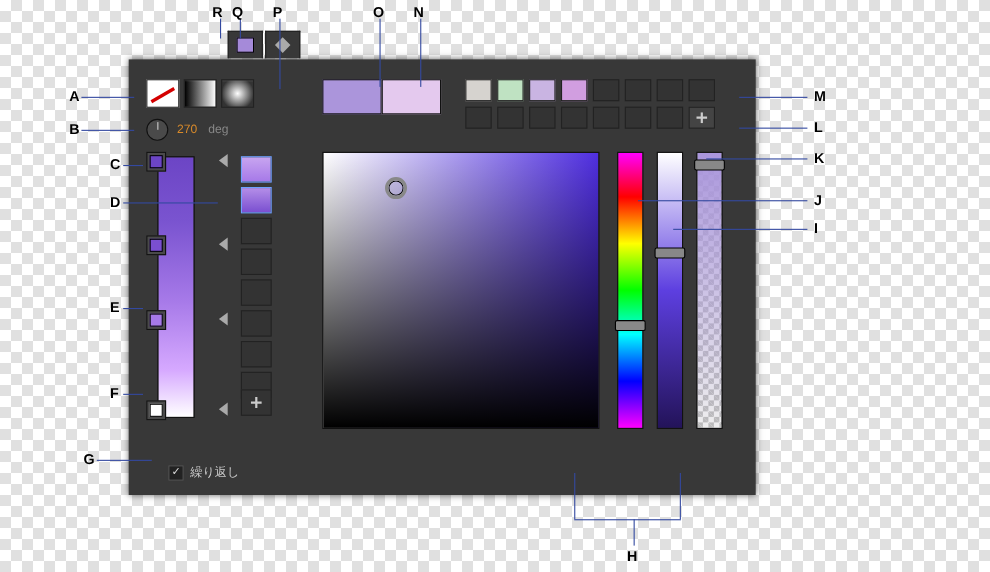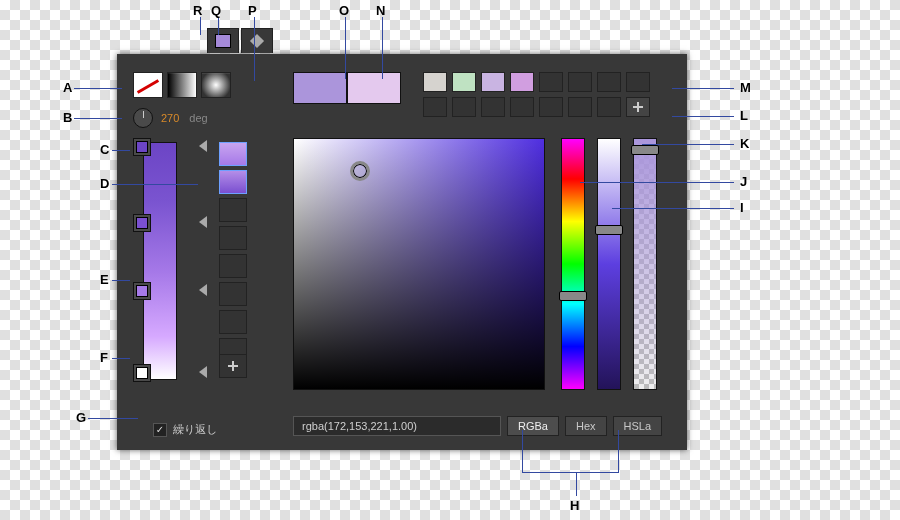--- a/index.html
+++ b/index.html
@@ -266,21 +266,15 @@
     <div class="vslider hue" style="left:268px">
       <div class="thumb" style="top:152px"></div>
     </div>
     <div class="vslider sat" style="left:304px">
       <div class="thumb" style="top:86px"></div>
     </div>
     <div class="vslider alpha" style="left:340px">
       <div class="thumb" style="top:6px"></div>
     </div>
 
-    <div class="valrow">
-      <input class="valbox" value="rgba(172,153,221,1.00)" style="">
-      <button class="fmtbtn active">RGBa</button>
-      <button class="fmtbtn">Hex</button>
-      <button class="fmtbtn">HSLa</button>
-    </div>
   </div>
 
 </div>
 
 </body></html>

